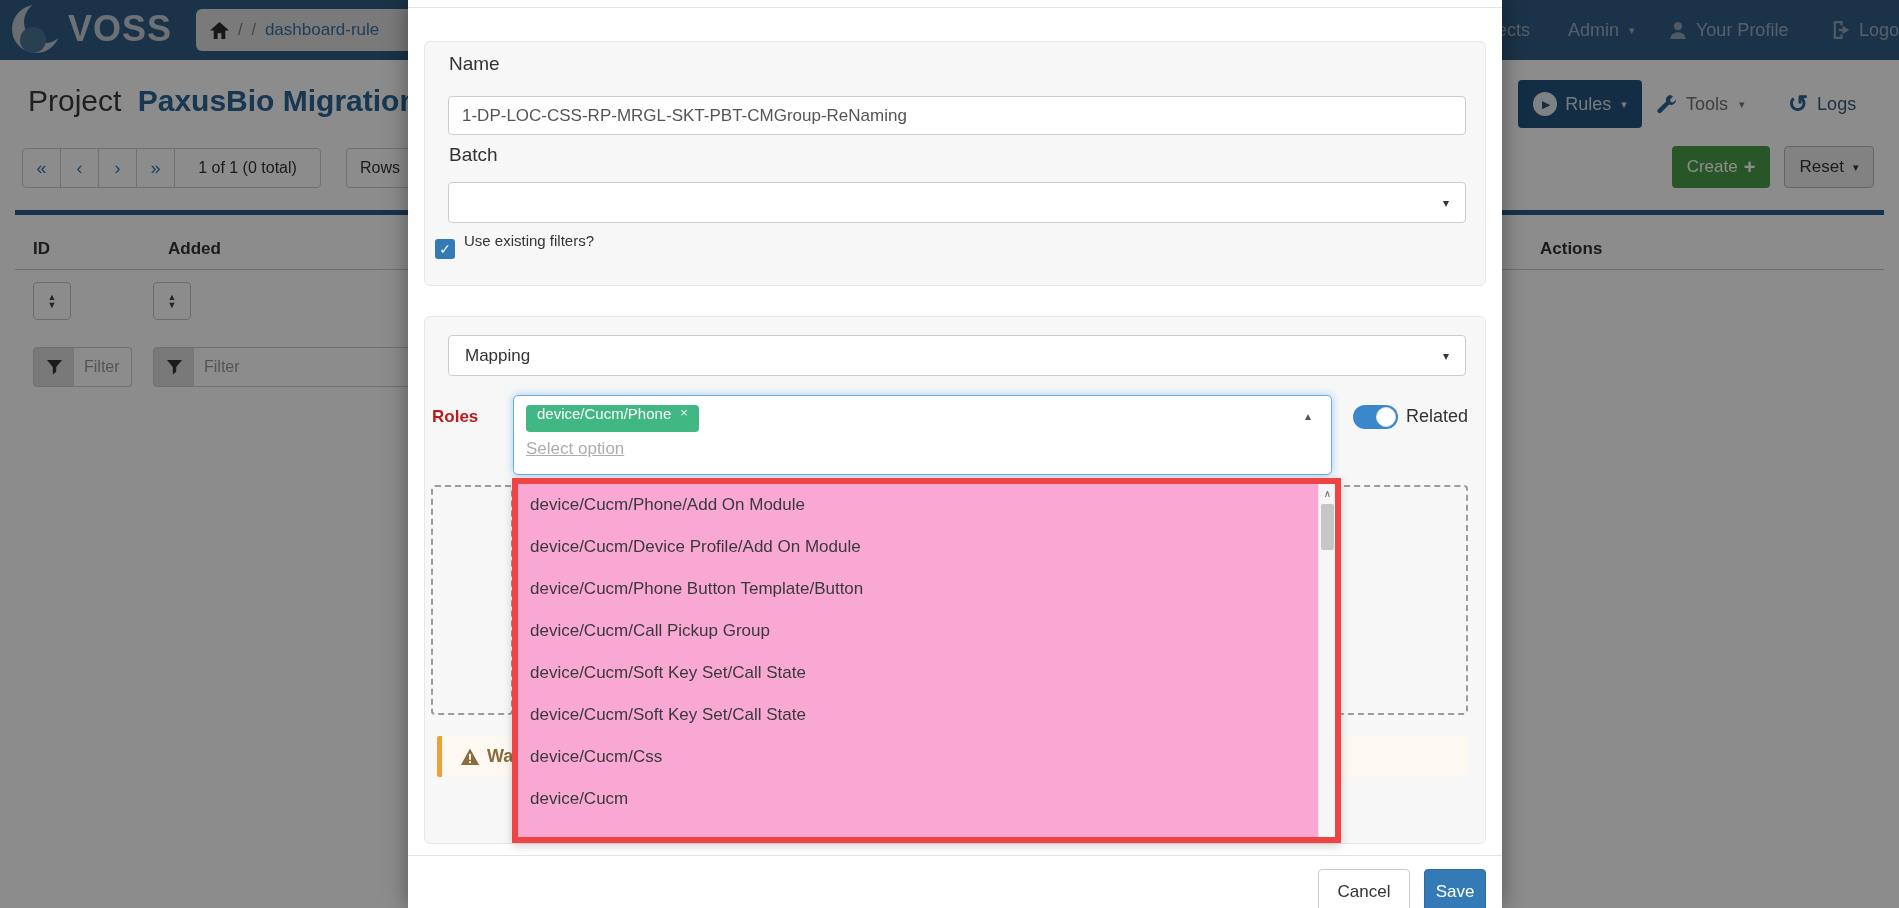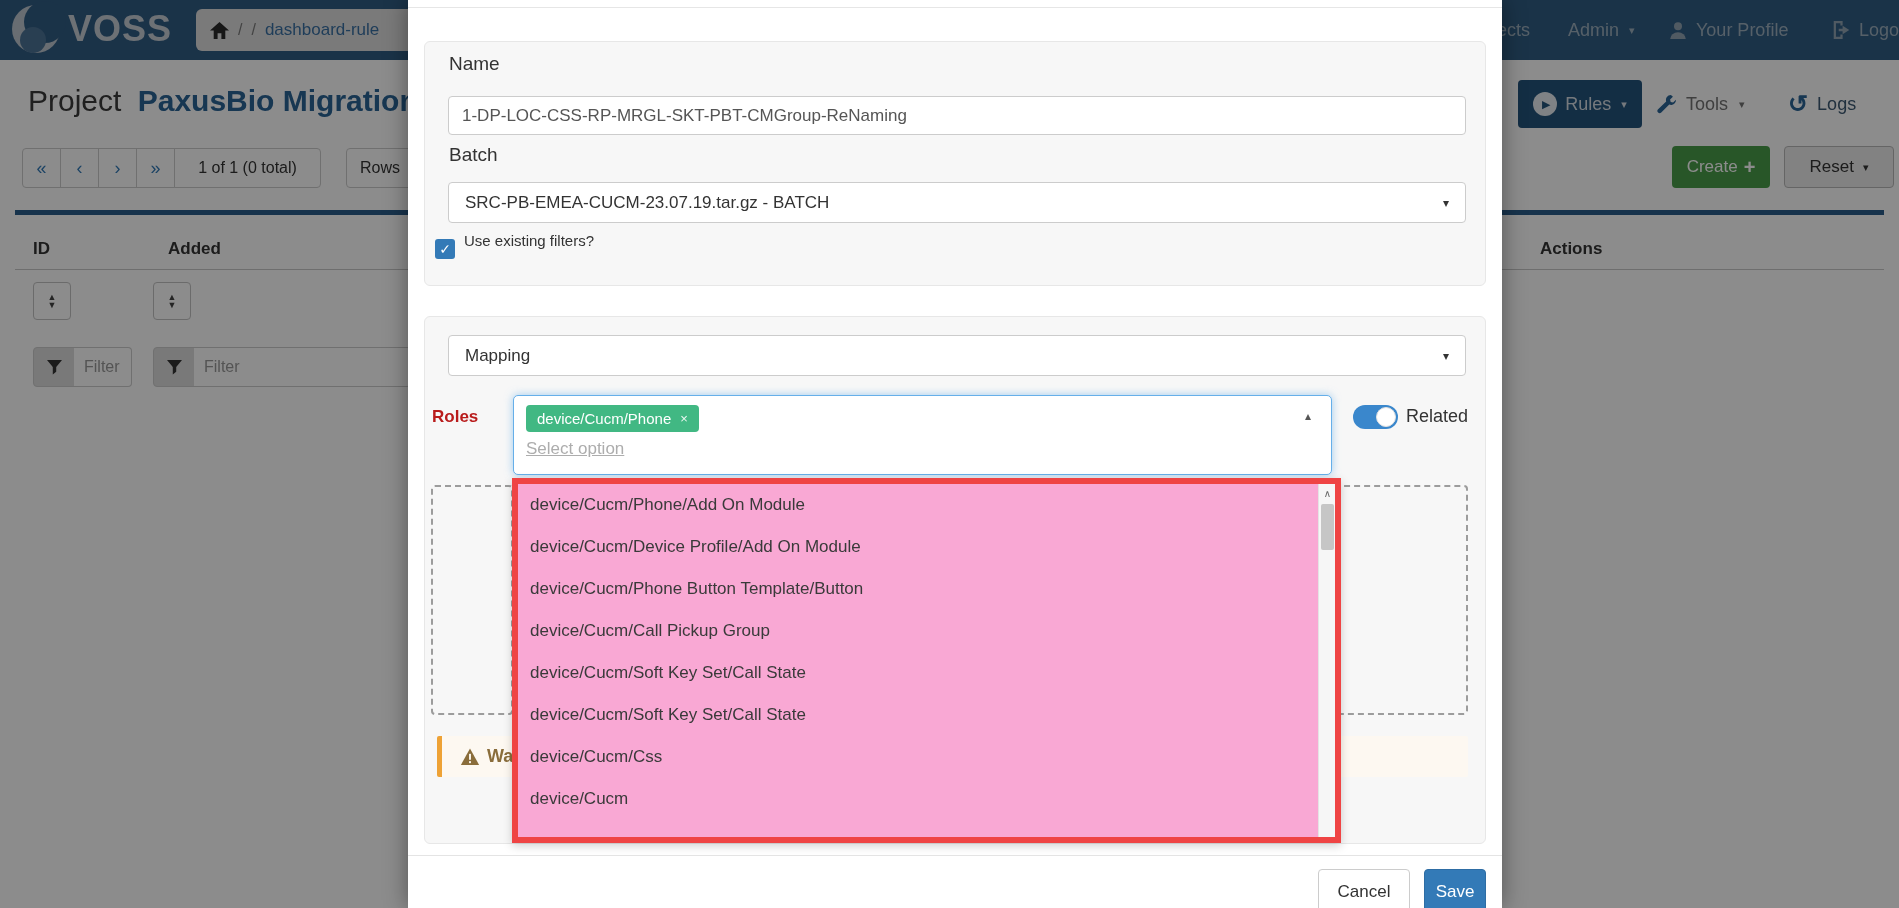--- a/index.html
+++ b/index.html
@@ -42,41 +42,41 @@
   .fa2 { left:153px; } .fi2 { left:194px; width:217px; }
   .empty-msg { position:absolute; left:28px; top:414px; font-size:23px; color:#a94442; white-space:nowrap; }
 
   .btn-rules { position:absolute; left:1518px; top:80px; width:124px; height:48px; background:#24547c; border-radius:4px; display:flex; align-items:center; justify-content:center; gap:8px; color:#d5dde4; font-size:18px; }
   .play-circle { width:24px; height:24px; border-radius:50%; background:#e8edf2; color:#24547c; font-size:11px; display:flex; align-items:center; justify-content:center; padding-left:2px; }
   .tools-group { position:absolute; left:1656px; top:80px; height:48px; display:flex; align-items:center; gap:9px; color:#737373; font-size:18px; }
   .logs-group { position:absolute; left:1788px; top:80px; height:48px; display:flex; align-items:center; gap:9px; color:#3d5a73; font-size:18px; }
   .icon-history { font-size:24px; font-weight:bold; color:#2a6496; }
   .btn-create { position:absolute; left:1672px; top:146px; width:98px; height:42px; background:#4a9d4a; border-radius:4px; display:flex; align-items:center; justify-content:center; gap:6px; color:#fff; font-size:17px; }
   .create-plus { font-weight:bold; font-size:20px; }
-  .btn-reset { position:absolute; left:1784px; top:146px; width:110px; height:42px; background:#ededed; border:1px solid #b9b9b9; border-radius:4px; display:flex; align-items:center; justify-content:center; gap:7px; color:#333; font-size:17px; }
+  .btn-reset { position:absolute; left:1784px; top:146px; width:90px; height:42px; background:#ededed; border:1px solid #b9b9b9; border-radius:4px; display:flex; align-items:center; justify-content:center; gap:7px; color:#333; font-size:17px; }
 
   
   .backdrop { position:absolute; left:0; top:0; width:1899px; height:908px; background:rgba(0,0,0,0.45); z-index:40; }
   .modal { position:absolute; left:408px; top:0; width:1094px; height:908px; background:#fff; z-index:50; box-shadow:0 0 22px rgba(0,0,0,0.4); }
   .modal-header { position:absolute; left:0; top:0; width:1094px; height:8px; border-bottom:1px solid #e6e6e6; background:#fff; }
   .panel { position:absolute; left:16px; width:1062px; background:#f7f7f7; border:1px solid #e7e7e7; border-radius:6px; }
   .panel-1 { top:41px; height:245px; }
   .panel-2 { top:316px; height:528px; }
   .fld-label { position:absolute; left:41px; font-size:19px; color:#333; }
   .lbl-name { top:53px; } .lbl-batch { top:144px; }
   .txt-input { position:absolute; left:40px; width:1018px; height:39px; background:#fff; border:1px solid #ccc; border-radius:4px; padding-left:13px; font-size:17px; color:#555; font-family:"Liberation Sans",sans-serif; }
   .inp-name { top:96px; }
   .sel { position:absolute; left:40px; width:1018px; height:41px; background:#fff; border:1px solid #ccc; border-radius:4px; display:flex; align-items:center; padding:0 16px; font-size:17px; color:#333; }
   .sel-batch { top:182px; } .sel-mapping { top:335px; }
   .sel-caret { margin-left:auto; font-size:12px; color:#333; }
   .chk { position:absolute; left:27px; top:239px; width:20px; height:20px; background:#337ab7; border-radius:3px; display:flex; align-items:center; justify-content:center; color:#fff; font-size:14px; }
   .chk-label { position:absolute; left:56px; top:232px; font-size:15px; color:#333; }
   .lbl-roles { position:absolute; left:24px; top:407px; font-size:17px; font-weight:bold; color:#b91c1c; }
   .multiselect { position:absolute; left:105px; top:395px; width:819px; height:80px; background:#fff; border:1px solid #66afe9; border-radius:5px; box-shadow:0 0 9px rgba(102,175,233,0.6); }
-  .tag { position:absolute; left:118px; top:405px; height:27px; background:#41b883; border-radius:4px; display:flex; align-items:center; padding:0 11px; color:#fff; font-size:15px; gap:9px; }
+  .tag { position:absolute; left:118px; top:405px; height:27px; background:#41b883; border-radius:4px; display:flex; align-items:flex-start; padding:0 11px; color:#fff; font-size:15px; gap:9px; }
   .tag-x { font-size:13px; opacity:0.9; }
   .ms-placeholder { position:absolute; left:118px; top:439px; font-size:17px; color:#adadad;text-decoration:underline; }
   .ms-caret { position:absolute; left:897px; top:409px; font-size:12px; color:#555; }
   .toggle { position:absolute; left:945px; top:405px; width:45px; height:24px; border-radius:12px; background:#3a87cc; }
   .toggle-knob { position:absolute; right:2px; top:2px; width:20px; height:20px; border-radius:50%; background:#fff; border:1px solid #e2e2e2; }
   .toggle-label { position:absolute; left:998px; top:406px; font-size:18px; color:#333; }
   .dashed { position:absolute; top:485px; height:230px; border:2px dashed #9c9c9c; border-radius:4px; }
   .dashed-left { left:23px; width:82px; }
   .dashed-right { left:912px; width:148px; }
   .warning { position:absolute; left:29px; top:736px; width:1031px; height:41px; background:#fdf8f1; border-left:5px solid #eea236; border-radius:2px; display:flex; align-items:center; padding-left:18px; gap:7px; }
@@ -222,21 +222,20 @@
   <div class="backdrop"></div>
 
   <div class="modal">
     <div class="modal-header"></div>
 
     <div class="panel panel-1"></div>
     <div class="fld-label lbl-name">Name</div>
     <input class="txt-input inp-name" value="1-DP-LOC-CSS-RP-MRGL-SKT-PBT-CMGroup-ReNaming" style="">
     <div class="fld-label lbl-batch">Batch</div>
     <div class="sel sel-batch">
-      <span>SRC-PB-EMEA-CUCM-23.07.19.tar.gz - BATCH</span>
       <span class="sel-caret">▾</span>
     </div>
     <div class="chk">
       <span>✓</span>
     </div>
     <div class="chk-label">Use existing filters?</div>
 
     <div class="panel panel-2"></div>
     <div class="sel sel-mapping">
       <span>Mapping</span>

